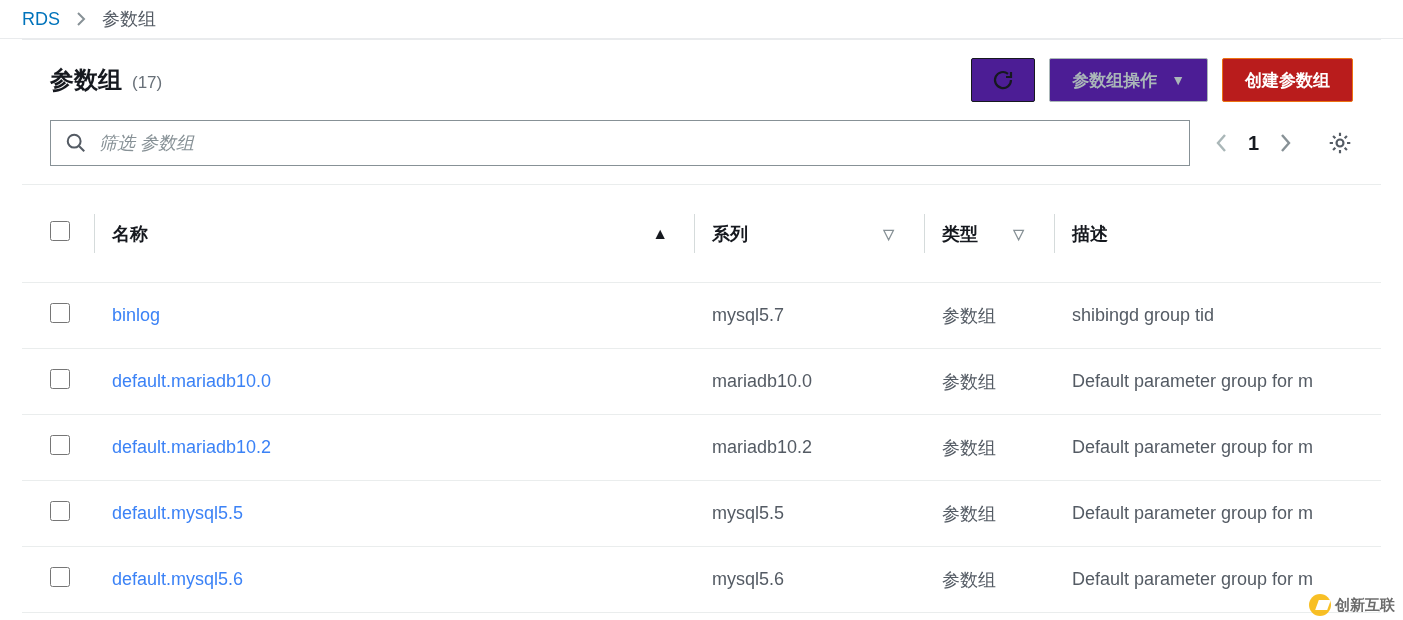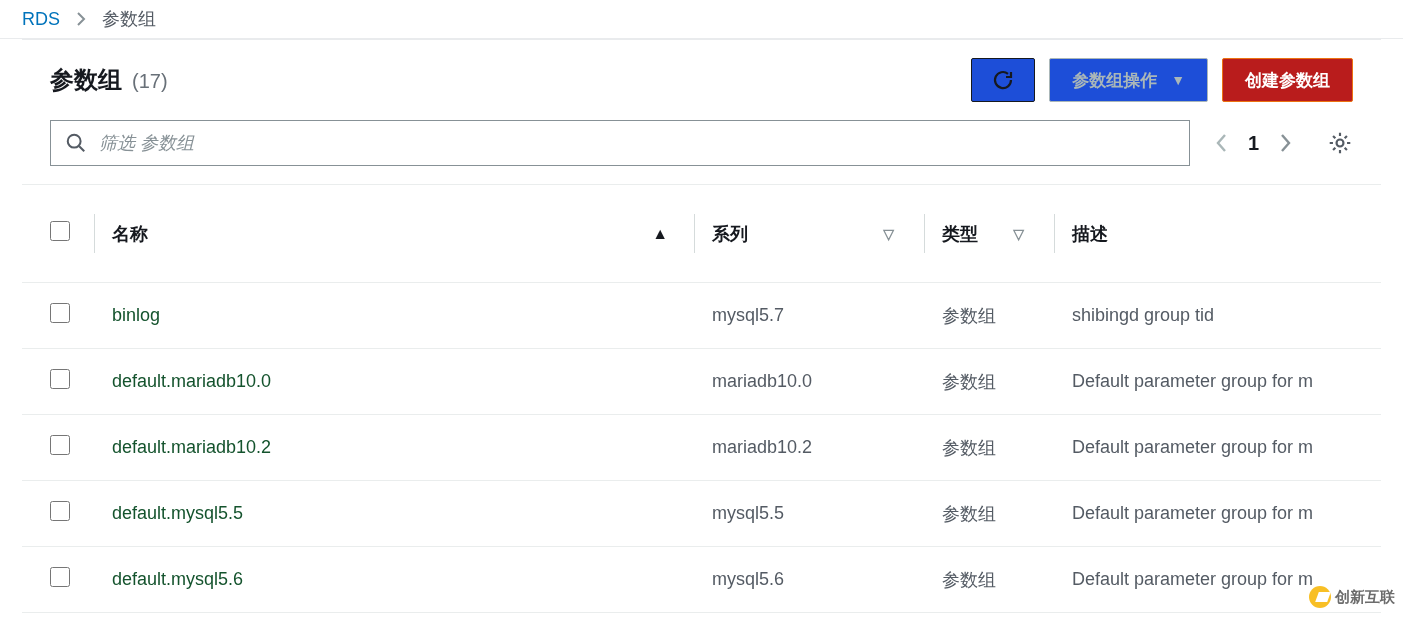--- a/index.html
+++ b/index.html
@@ -52,33 +52,33 @@
     .panel-title {
       font-size: 24px;
       font-weight: 700;
       display: flex;
       align-items: baseline;
     }
     .panel-title .count {
       color: #687078;
       font-weight: 400;
       margin-left: 10px;
-      font-size: 20px;
+      font-size: 17px;
     }
     .header-actions {
       display: flex;
       align-items: center;
       gap: 14px;
     }
     .btn {
       display: inline-flex;
       align-items: center;
       justify-content: center;
       border: 1.5px solid #545b64;
-      background: #1d4ed8;
+      background: #4c1d95;
       cursor: pointer;
       font-size: 17px;
       font-weight: 700;
       height: 44px;
       padding: 0 22px;
       color: #545b64;
       border-radius: 2px;
     }
     .btn.icon-only {
       width: 64px;
@@ -196,38 +196,38 @@
       text-overflow: ellipsis;
     }
     td.col-check { padding-left: 28px; }
     input[type="checkbox"] {
       width: 20px;
       height: 20px;
       border: 1.5px solid #879196;
       cursor: pointer;
     }
     .link {
-      color: #14532d;
+      color: #3b82f6;
       text-decoration: none;
       cursor: pointer;
     }
     .sort-asc {
       font-size: 16px;
       margin-left: 8px;
     }
     .sort-sym {
       color: #879196;
       font-size: 14px;
       margin-right: 4px;
     }
     
     .watermark {
       position: absolute;
       right: 8px;
-      bottom: 12px;
+      bottom: 4px;
       display: flex;
       align-items: center;
       gap: 4px;
       font-size: 15px;
       font-weight: 700;
       color: #535353;
       opacity: 0.85;
     }
     .watermark .dot {
       width: 22px;

